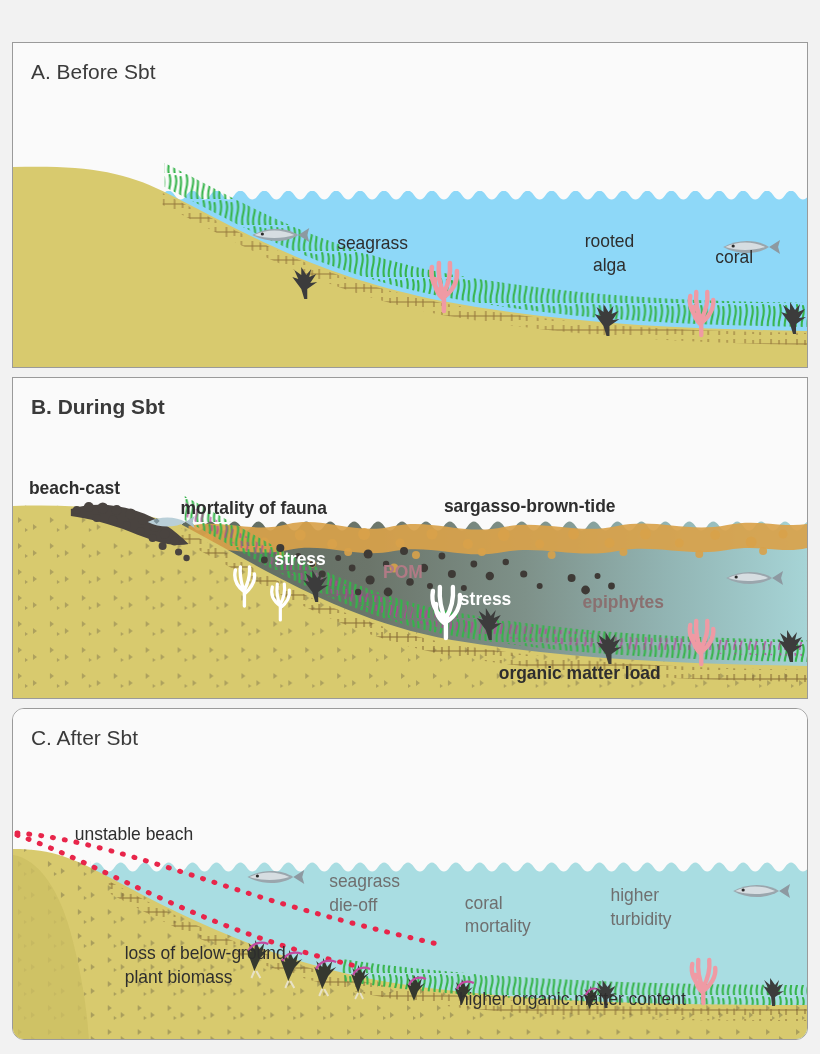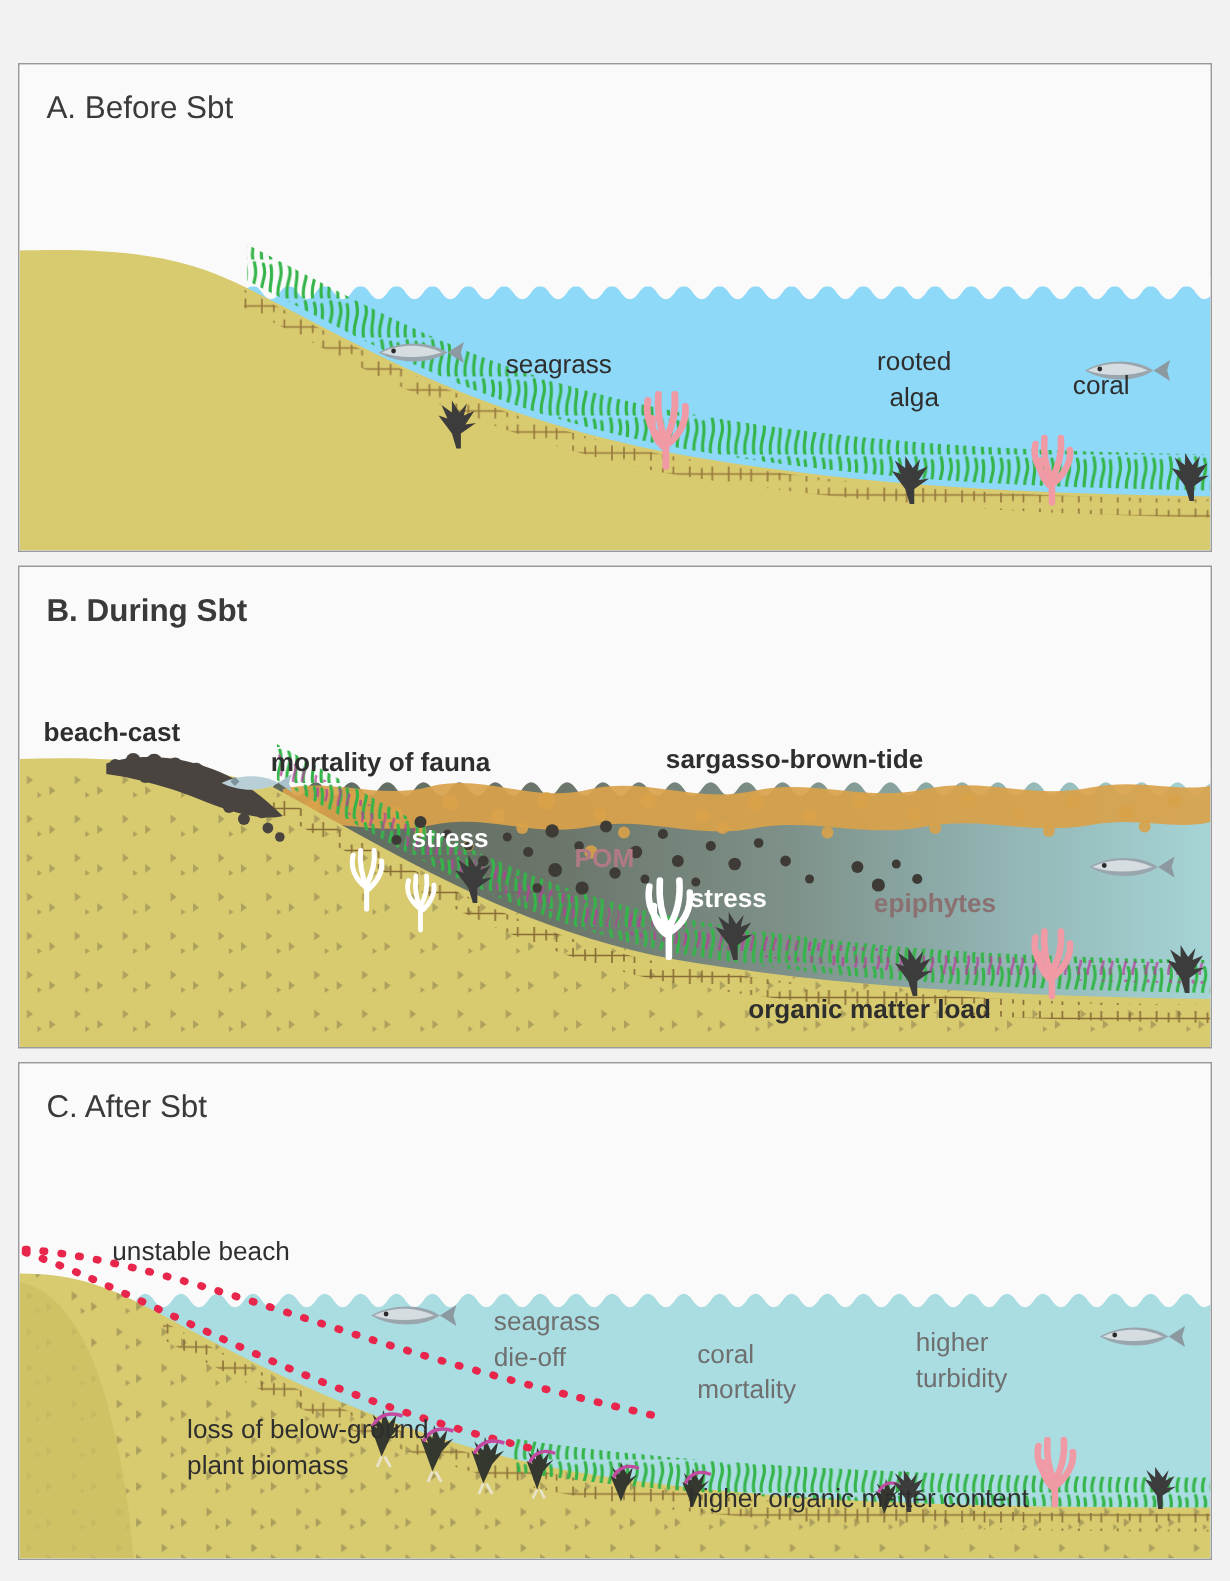--- a/index.html
+++ b/index.html
@@ -1,21 +1,21 @@
 <!DOCTYPE html>
 <html><head>
 <meta charset="utf-8">
 <style>
   html,body{margin:0;padding:0;background:#f2f2f2;}
   body{width:820px;height:1054px;font-family:"Liberation Sans",sans-serif;overflow:hidden;}
   .figure{width:820px;height:1054px;background:#f2f2f2;position:relative;}
   .panel{position:absolute;left:12px;width:796px;border:1px solid #9a9a9a;background:#fafafa;overflow:hidden;box-sizing:border-box;}
   #panel-a{top:42px;height:326px;}
   #panel-b{top:377px;height:322px;font-weight:bold;}
-  #panel-c{top:708px;height:332px;}
+  #panel-c{top:708px;height:332px;border-radius:12px;}
   .panel svg{display:block;width:100%;height:100%;}
   .ptitle{font-size:21px;fill:#3a3a3a;font-family:"Liberation Sans",sans-serif;}
   .lbl{font-size:17.5px;font-family:"Liberation Sans",sans-serif;}
   .lbl-dark{fill:#2e2e2e;}
   .lbl-white{fill:#ffffff;}
   .lbl-grey{fill:#6f6f6f;}
   .lbl-pom{fill:#b07a85;}
   .lbl-epi{fill:#8a7070;}
 </style>
 </head>

